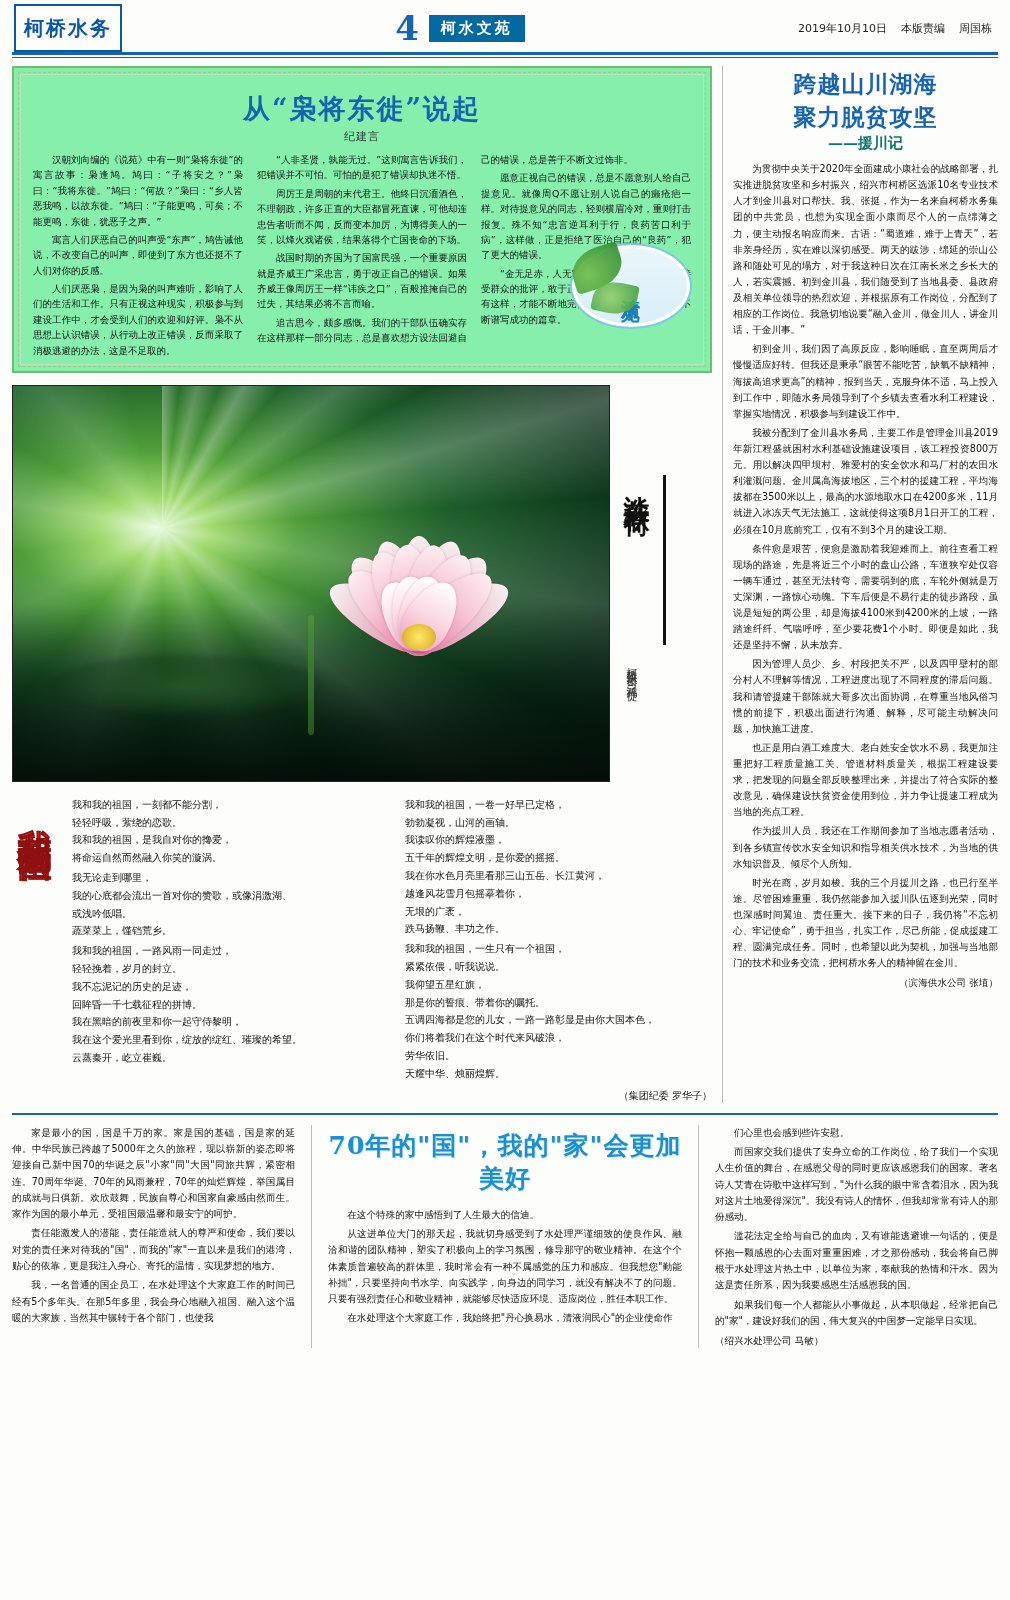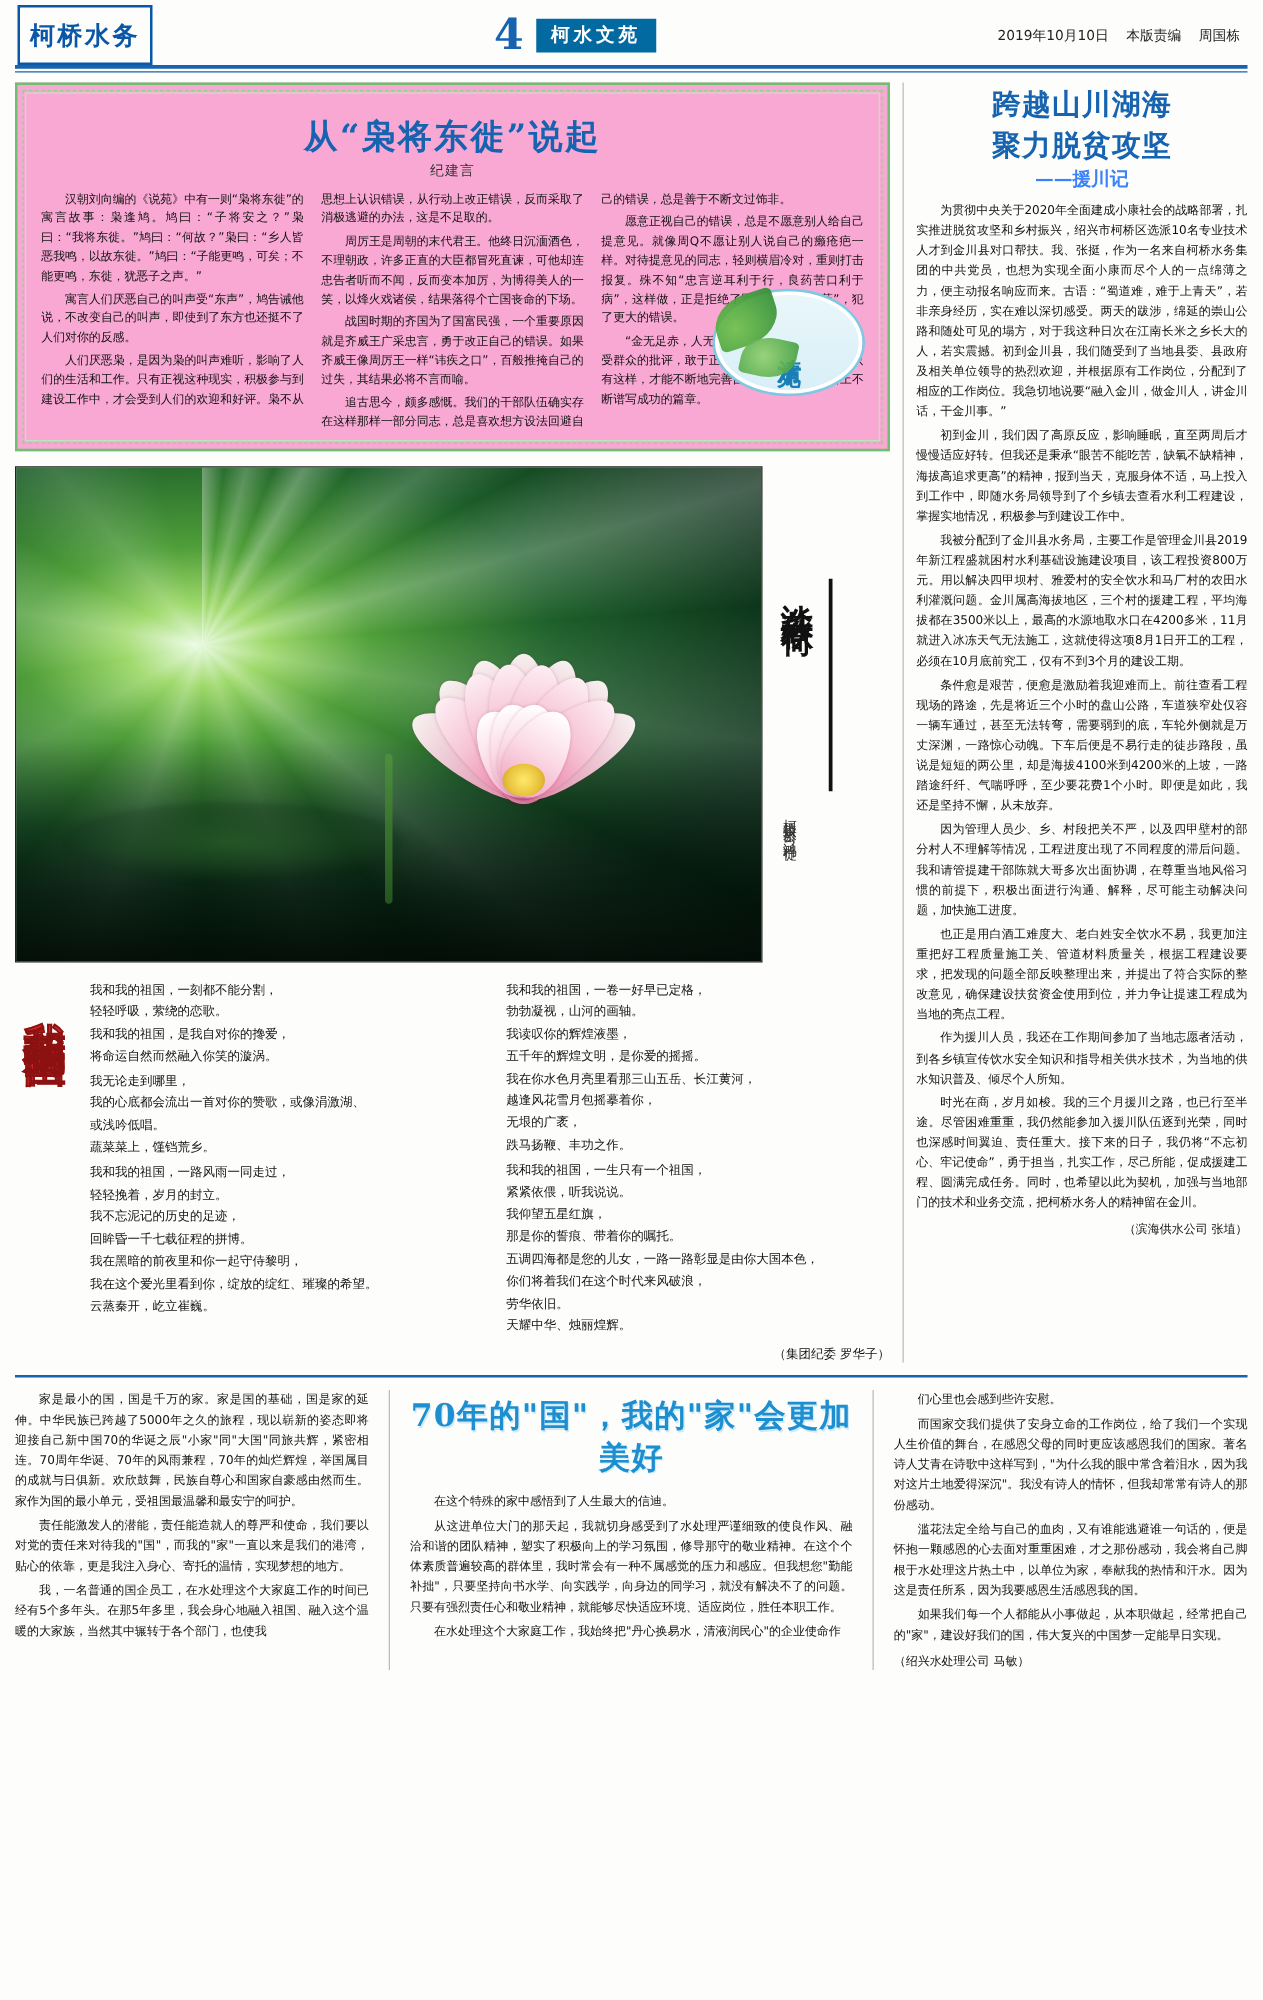--- a/index.html
+++ b/index.html
@@ -27,21 +27,21 @@
   .rule2{height:1px;background:#1663b0;margin:2px 12px 0 12px;}
 
   
   .body-wrap{display:flex;padding:8px 12px 0 12px;box-sizing:border-box;gap:10px;}
   .left-col{width:700px;}
   .right-col{width:276px;border-left:1px solid #bbb;padding-left:10px;box-sizing:border-box;}
 
   
   .framed{
     border:2px solid #6fbf73;padding:6px;position:relative;
-    background:#f9a8d4;
+    background:#86efac;
   }
   .framed:before{
     content:"";position:absolute;inset:4px;border:1px dashed #8fd18f;pointer-events:none;
   }
   .framed-inner{border:1px solid #bfe3bf;padding:10px 12px 6px 12px;position:relative;}
   .art-title{
     text-align:center;font-family:"DejaVu Serif","Liberation Serif",serif;
     font-size:27px;font-weight:bold;color:#1663b0;letter-spacing:2px;margin:6px 0 2px 0;
   }
   .art-byline{text-align:center;font-size:11px;color:#333;margin-bottom:8px;letter-spacing:1px;}
@@ -153,21 +153,21 @@
   .poem-col{flex:1;}
   .poem-col p{margin:0 0 2px 0;font-size:10px;line-height:1.78;color:#111;}
   .poem-stanza{margin-bottom:8px;}
   .poem-sign{text-align:right;font-size:10px;margin-top:6px;color:#111;}
 
   
   .r-title{
     text-align:center;font-family:"DejaVu Serif",serif;font-weight:bold;font-size:23px;
     color:#1663b0;letter-spacing:1px;line-height:1.35;margin:2px 0 0 0;
   }
-  .r-sub{text-align:center;font-size:15px;font-weight:bold;color:#3b82f6;margin:2px 0 8px 0;font-family:"DejaVu Serif",serif;}
+  .r-sub{text-align:center;font-size:15px;font-weight:bold;color:#0f766e;margin:2px 0 8px 0;font-family:"DejaVu Serif",serif;}
   .r-col p{margin:0 0 3px 0;font-size:9.6px;line-height:1.68;text-align:justify;text-indent:2em;}
   .r-sign{text-align:right;font-size:9.6px;margin-top:6px;}
 
   
   .bottom-rule{height:2px;background:#1663b0;margin:10px 12px 0 12px;}
   .bottom{display:flex;padding:10px 12px 0 12px;gap:16px;box-sizing:border-box;}
   .b-col{flex:1;}
   .b-col.mid{flex:1.25;}
   .b-title{
     text-align:center;font-family:"DejaVu Serif",serif;font-weight:bold;font-size:25px;
@@ -203,20 +203,21 @@
     <div class="left-col">
 
       <div class="framed">
         <div class="framed-inner">
           <div class="art-title">从“枭将东徙”说起</div>
           <div class="art-byline">纪建言</div>
           <div class="cols3">
             <p>汉朝刘向编的《说苑》中有一则“枭将东徙”的寓言故事：枭逢鸠。鸠曰：“子将安之？”枭曰：“我将东徙。”鸠曰：“何故？”枭曰：“乡人皆恶我鸣，以故东徙。”鸠曰：“子能更鸣，可矣；不能更鸣，东徙，犹恶子之声。”</p>
             <p>寓言人们厌恶自己的叫声受“东声”，鸠告诫他说，不改变自己的叫声，即使到了东方也还挺不了人们对你的反感。</p>
             <p>人们厌恶枭，是因为枭的叫声难听，影响了人们的生活和工作。只有正视这种现实，积极参与到建设工作中，才会受到人们的欢迎和好评。枭不从思想上认识错误，从行动上改正错误，反而采取了消极逃避的办法，这是不足取的。</p>
+            <p>“人非圣贤，孰能无过。”这则寓言告诉我们，犯错误并不可怕。可怕的是犯了错误却执迷不悟。</p>
             <p>周厉王是周朝的末代君王。他终日沉湎酒色，不理朝政，许多正直的大臣都冒死直谏，可他却连忠告者听而不闻，反而变本加厉，为博得美人的一笑，以烽火戏诸侯，结果落得个亡国丧命的下场。</p>
             <p>战国时期的齐国为了国富民强，一个重要原因就是齐威王广采忠言，勇于改正自己的错误。如果齐威王像周厉王一样“讳疾之口”，百般推掩自己的过失，其结果必将不言而喻。</p>
             <p>追古思今，颇多感慨。我们的干部队伍确实存在这样那样一部分同志，总是喜欢想方设法回避自己的错误，总是善于不断文过饰非。</p>
             <p>愿意正视自己的错误，总是不愿意别人给自己提意见。就像周Q不愿让别人说自己的癞疮疤一样。对待提意见的同志，轻则横眉冷对，重则打击报复。殊不知“忠言逆耳利于行，良药苦口利于病”，这样做，正是拒绝了医治自己的“良药”，犯了更大的错误。</p>
             <p>“金无足赤，人无完人。”共产党人应该虚心接受群众的批评，敢于正视错误，勇于改正错误。只有这样，才能不断地完善自我，在人生的道路上不断谱写成功的篇章。</p>
           </div>
           <div class="seal">
             <div class="leaf"></div>
             <div class="leaf2"></div>
             <div class="oval">

